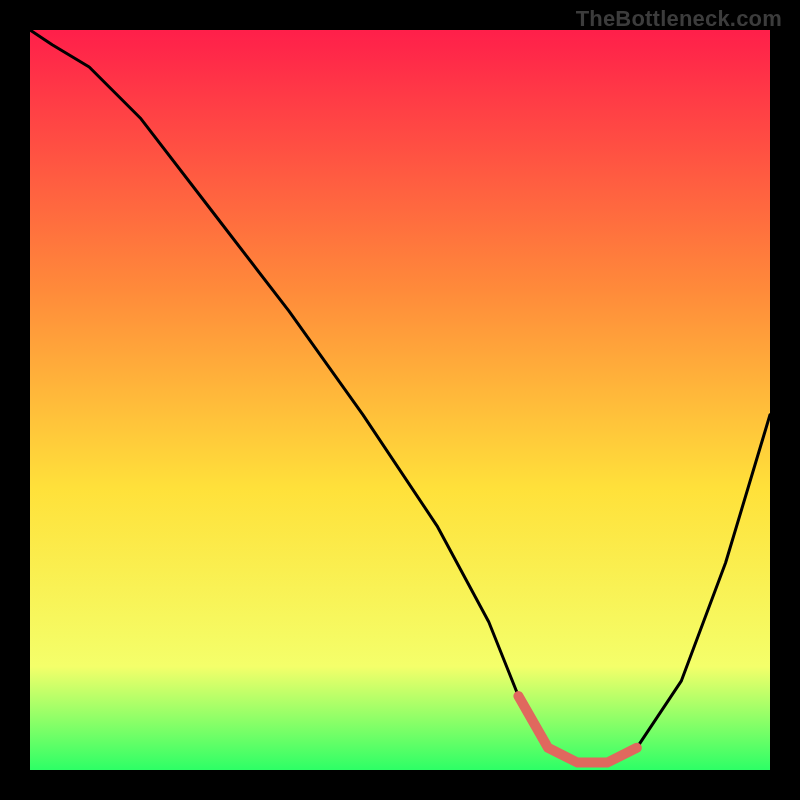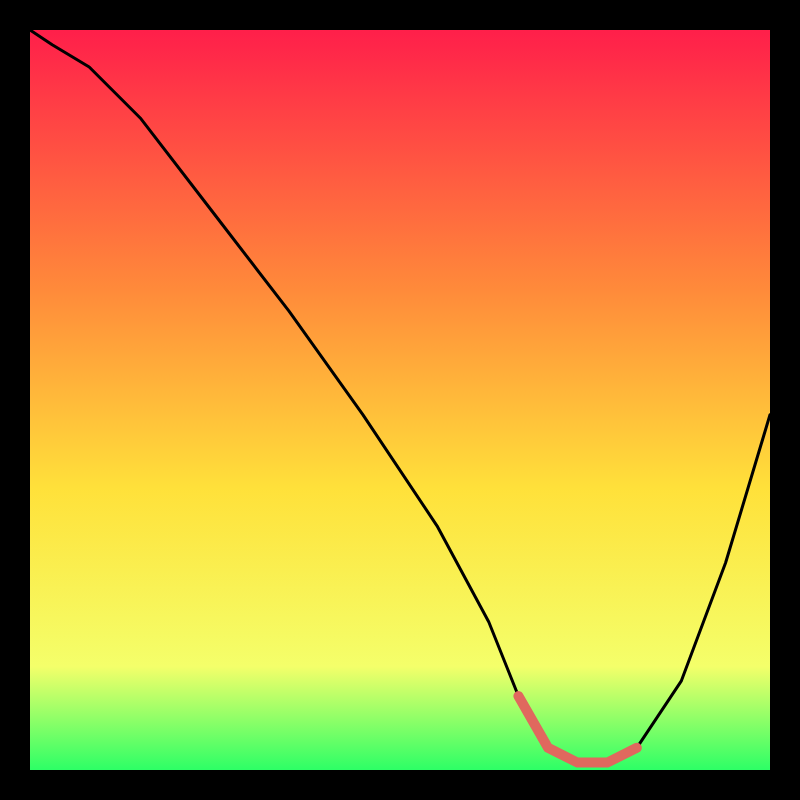--- a/index.html
+++ b/index.html
@@ -37,20 +37,21 @@
   }
   svg {
     display: block;
   }
 </style>
 </head>
 <body>
 
 <div class="frame">
 
+  <div class="watermark">TheBottleneck.com</div>
 
   <div class="plot-area">
     <svg width="740" height="740" viewBox="0 0 740 740" preserveAspectRatio="none">
       <defs>
         <linearGradient id="bg-grad" x1="0" y1="0" x2="0" y2="1">
           <stop offset="0%" stop-color="#ff1f4a"></stop>
           <stop offset="35%" stop-color="#ff8a3a"></stop>
           <stop offset="62%" stop-color="#ffe13a"></stop>
           <stop offset="86%" stop-color="#f4ff6a"></stop>
           <stop offset="100%" stop-color="#2dff66"></stop>

